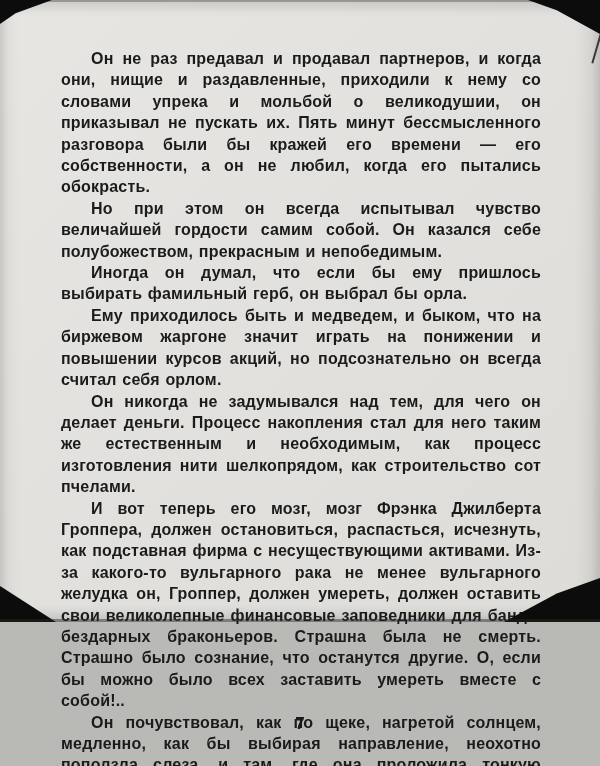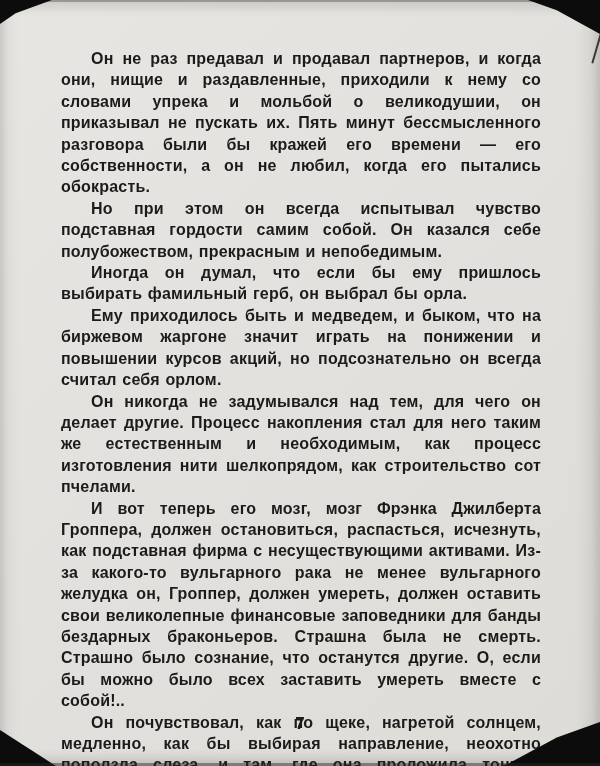--- a/index.html
+++ b/index.html
@@ -9,21 +9,21 @@
     height: 766px;
     overflow: hidden;
   }
   body {
     background: #b9b9b5;
     font-family: "Liberation Sans", sans-serif;
   }
   .scan-page {
     position: relative;
     width: 600px;
-    height: 766px;
+    height: 622px;
     background: linear-gradient(135deg, #e7e6e2 0%, #e2e1dd 45%, #dddcd7 100%);
     box-shadow: inset -10px 0 18px rgba(0,0,0,0.10),
                 inset 10px 0 14px rgba(0,0,0,0.05),
                 inset 0 8px 12px rgba(0,0,0,0.06),
                 inset 0 -8px 12px rgba(0,0,0,0.08);
   }
   .text-block {
     position: absolute;
     left: 61px;
     right: 59px;
@@ -97,24 +97,24 @@
 </style>
 </head>
 <body>
 
 <div class="scan-page">
 
   <div class="edge-top"></div>
 
   <div class="text-block">
     <p class="para">Он не раз предавал и продавал партнеров, и когда они, нищие и раздавленные, приходили к нему со словами упрека и мольбой о великодушии, он приказывал не пускать их. Пять минут бессмысленного разговора были бы кражей его времени — его собственности, а он не любил, когда его пытались обокрасть.</p>
-    <p class="para">Но при этом он всегда испытывал чувство подставная гордости самим собой. Он казался себе полубожеством, прекрасным и непобедимым.</p>
+    <p class="para">Но при этом он всегда испытывал чувство величайшей гордости самим собой. Он казался себе полубожеством, прекрасным и непобедимым.</p>
     <p class="para">Иногда он думал, что если бы ему пришлось выбирать фамильный герб, он выбрал бы орла.</p>
     <p class="para">Ему приходилось быть и медведем, и быком, что на биржевом жаргоне значит играть на понижении и повышении курсов акций, но подсознательно он всегда считал себя орлом.</p>
-    <p class="para">Он никогда не задумывался над тем, для чего он делает другие. Процесс накопления стал для него таким же естественным и необходимым, как процесс изготовления нити шелкопрядом, как строительство сот пчелами.</p>
+    <p class="para">Он никогда не задумывался над тем, для чего он делает деньги. Процесс накопления стал для него таким же естественным и необходимым, как процесс изготовления нити шелкопрядом, как строительство сот пчелами.</p>
     <p class="para">И вот теперь его мозг, мозг Фрэнка Джилберта Гроппера, должен остановиться, распасться, исчезнуть, как подставная фирма с несуществующими активами. Из-за какого-то вульгарного рака не менее вульгарного желудка он, Гроппер, должен умереть, должен оставить свои великолепные финансовые заповедники для банды бездарных браконьеров. Страшна была не смерть. Страшно было сознание, что останутся другие. О, если бы можно было всех заставить умереть вместе с собой!..</p>
     <p class="para">Он почувствовал, как по щеке, нагретой солнцем, медленно, как бы выбирая направление, неохотно поползла слеза, и там, где она проложила тонкую влажную дорожку, он ощутил холодок. Скоро промозглый</p>
   </div>
 
   <div class="page-number">7</div>
 
   <div class="corner corner-tl"></div>
   <div class="corner corner-tr"></div>
   <div class="scratch-tr"></div>
   <div class="corner corner-bl"></div>

